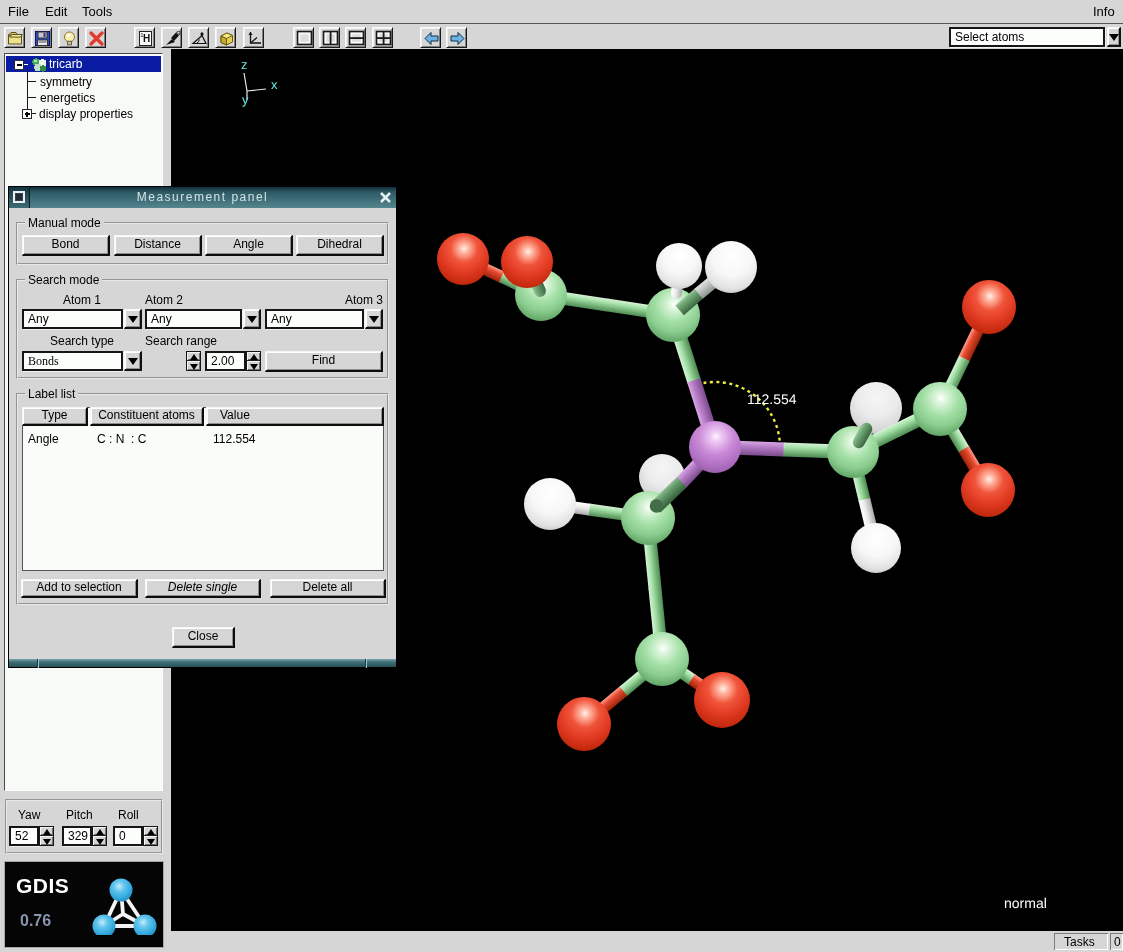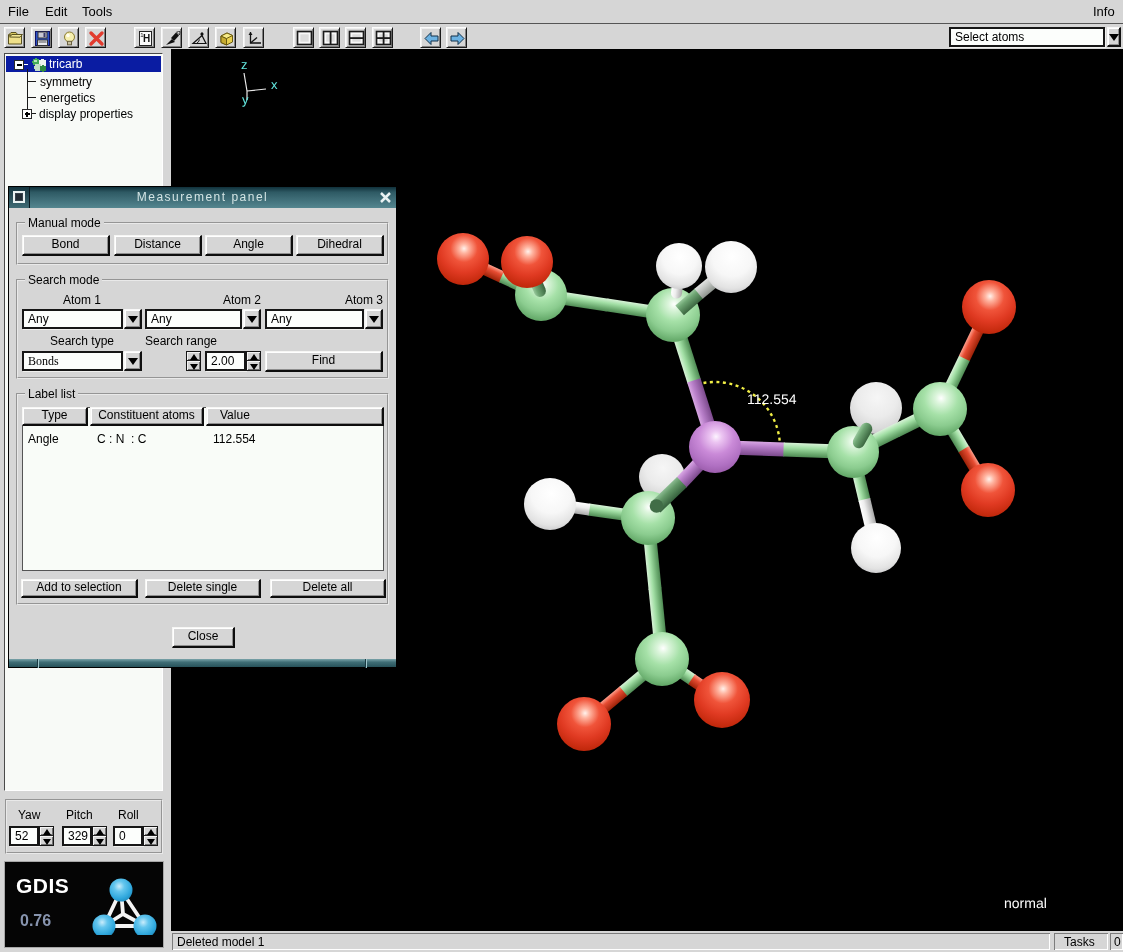--- a/index.html
+++ b/index.html
@@ -422,23 +422,20 @@
 <path d="M 703.5 383.0 A 65 65 0 0 1 779.7 441.1" fill="none" stroke="#f0ee45" stroke-width="2.4" stroke-dasharray="3 3.5"></path>
   <text x="747" y="404" fill="#ffffff" font-size="14" font-family="'Liberation Sans'">112.554</text>
   <text x="241" y="69" fill="#63e8e0" font-size="13" font-family="'Liberation Sans'">z</text>
   <text x="271" y="89" fill="#63e8e0" font-size="13" font-family="'Liberation Sans'">x</text>
   <text x="242" y="104" fill="#63e8e0" font-size="13" font-family="'Liberation Sans'">y</text>
   <text x="1004" y="908" fill="#ffffff" font-size="14" font-family="'Liberation Sans'">normal</text>
  </svg>
 </div>
 
 <div class="abs" style="left:171px;top:931px;width:952px;height:21px;background:#d6d6d6;">
- <div class="abs" style="left:1px;top:2px;width:878px;height:17px;box-shadow:inset 1px 1px 0 #7c7c7c, inset -1px -1px 0 #fff;">
-  <div class="abs" style="left:5px;top:2px;">Deleted model 1</div>
- </div>
  <div class="abs" style="left:883px;top:2px;width:54px;height:17px;box-shadow:inset 1px 1px 0 #7c7c7c, inset -1px -1px 0 #fff;">
   <div class="abs" style="left:10px;top:2px;">Tasks</div>
  </div>
  <div class="abs" style="left:939px;top:2px;width:13px;height:17px;box-shadow:inset 1px 1px 0 #7c7c7c, inset -1px -1px 0 #fff;">
   <div class="abs" style="left:4px;top:2px;">0</div>
  </div>
 </div>
 
 <div class="abs" style="left:8px;top:186px;width:389px;height:482px;background:#d6d6d6;border:1px solid #000;">
  <div class="abs" style="left:0;top:0;width:387px;height:21px;background:linear-gradient(#10303a 0%,#2e5a64 25%,#4a7a84 80%,#54868f 100%);">
@@ -458,21 +455,21 @@
  </div>
  <div class="btn" style="left:13px;top:48px;width:88px;height:21px;line-height:17px;font-size:12px;">Bond</div>
  <div class="btn" style="left:105px;top:48px;width:88px;height:21px;line-height:17px;font-size:12px;">Distance</div>
  <div class="btn" style="left:196px;top:48px;width:88px;height:21px;line-height:17px;font-size:12px;">Angle</div>
  <div class="btn" style="left:287px;top:48px;width:88px;height:21px;line-height:17px;font-size:12px;">Dihedral</div>
 
  <div class="frame" style="left:7px;top:92px;width:373px;height:100px;">
   <span class="flabel">Search mode</span>
  </div>
  <div class="abs" style="left:13px;top:106px;width:120px;text-align:center;">Atom 1</div>
- <div class="abs" style="left:136px;top:106px;width:116px;text-align:right;">Atom 2</div>
+ <div class="abs" style="left:136px;top:106px;width:116px;text-align:left;">Atom 2</div>
  <div class="abs" style="left:256px;top:106px;width:118px;text-align:right;">Atom 3</div>
  <div class="entry" style="left:13px;top:122px;width:101px;height:20px;">Any</div>
     <div class="arrbtn" style="left:115px;top:122px;width:18px;height:20px;">
       <div class="darr" style="left:3px;top:6px;"></div>
     </div>
  <div class="entry" style="left:136px;top:122px;width:97px;height:20px;">Any</div>
     <div class="arrbtn" style="left:234px;top:122px;width:18px;height:20px;">
       <div class="darr" style="left:3px;top:6px;"></div>
     </div>
  <div class="entry" style="left:256px;top:122px;width:99px;height:20px;">Any</div>
@@ -509,21 +506,21 @@
   <span class="flabel">Label list</span>
  </div>
  <div class="abs" style="left:13px;top:220px;width:362px;height:164px;background:#f9fcf8;border:1px solid #555;"></div>
  <div class="btn" style="left:13px;top:220px;width:66px;height:19px;line-height:15px;font-size:12px;">Type</div>
  <div class="btn" style="left:81px;top:220px;width:114px;height:19px;line-height:15px;font-size:12px;">Constituent atoms</div>
  <div class="btn" style="left:197px;top:220px;width:178px;height:19px;line-height:15px;text-align:left;padding-left:13px;">Value</div>
  <div class="abs" style="left:19px;top:245px;">Angle</div>
  <div class="abs" style="left:88px;top:245px;">C : N&nbsp; : C</div>
  <div class="abs" style="left:204px;top:245px;">112.554</div>
  <div class="btn" style="left:12px;top:392px;width:117px;height:19px;line-height:15px;font-size:12px;">Add to selection</div>
- <div class="btn" style="left:136px;top:392px;width:116px;height:19px;line-height:15px;font-size:12px;">Delete single</div>
+ <div class="btn" style="left:136px;top:392px;width:116px;height:19px;line-height:15px;font-size:12px;font-style:italic;">Delete single</div>
  <div class="btn" style="left:261px;top:392px;width:116px;height:19px;line-height:15px;font-size:12px;">Delete all</div>
  <div class="btn" style="left:163px;top:440px;width:63px;height:21px;line-height:17px;font-size:12px;">Close</div>
 
  <div class="abs" style="left:0;top:472px;width:387px;height:8px;background:linear-gradient(#7ba4aa,#3f6d75 40%,#27525a);">
   <div class="abs" style="left:29px;top:0;width:1px;height:9px;background:#9fc6cc;"></div>
   <div class="abs" style="left:28px;top:0;width:1px;height:9px;background:#1a3a42;"></div>
   <div class="abs" style="left:357px;top:0;width:1px;height:9px;background:#9fc6cc;"></div>
   <div class="abs" style="left:356px;top:0;width:1px;height:9px;background:#1a3a42;"></div>
  </div>
 </div>

